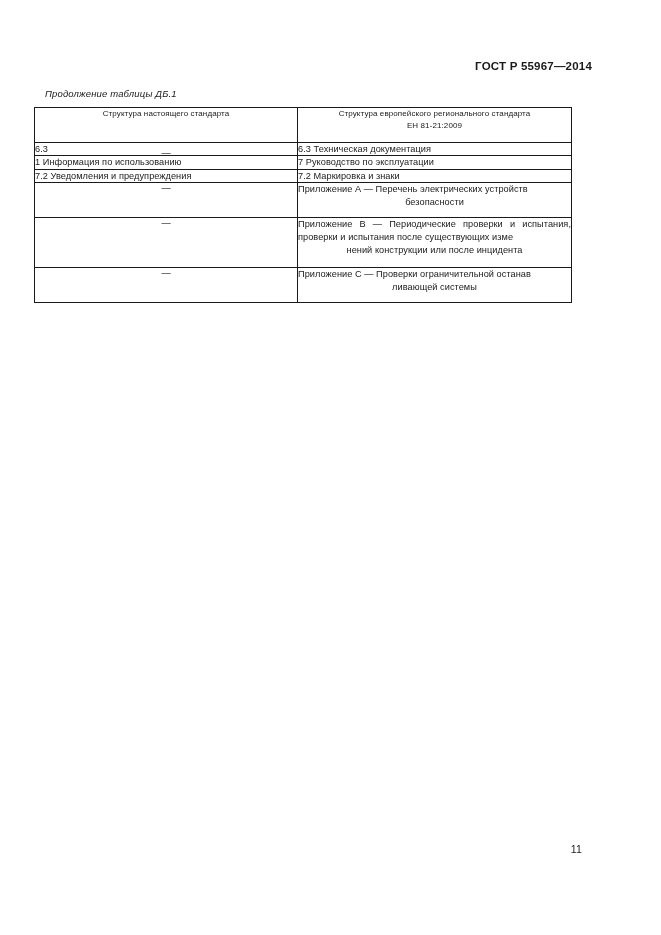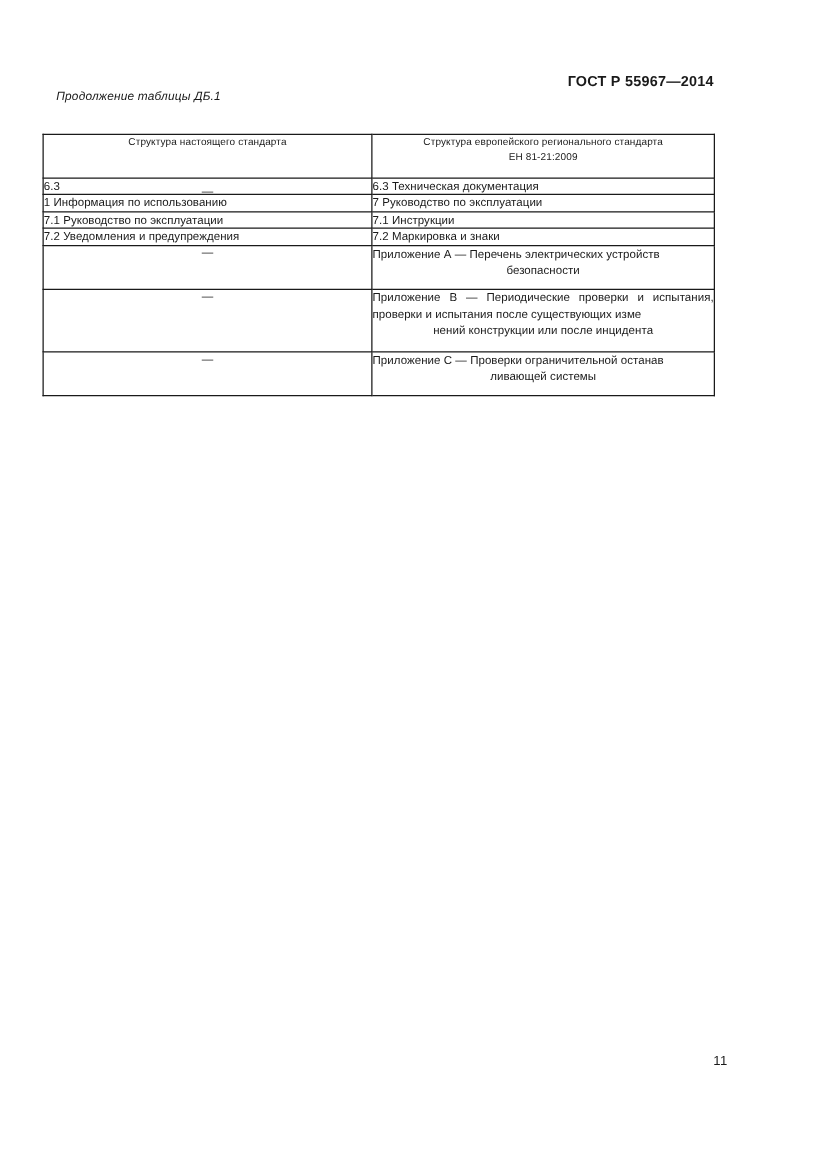--- a/index.html
+++ b/index.html
@@ -22,31 +22,31 @@
     inset: 0;
     width: 661px;
     height: 935px;
     overflow: hidden;
   }
 
   
   .running-head {
     position: absolute;
     top: 60px;
-    right: 90px;
+    right: 69px;
     font-size: 11.5px;
     font-weight: bold;
     letter-spacing: 0.2px;
     white-space: nowrap;
   }
 
   
   .table-caption {
     position: absolute;
-    top: 72px;
+    top: 88px;
     left: 45px;
     font-size: 9.5px;
     font-style: italic;
     letter-spacing: 0.15px;
     white-space: nowrap;
   }
 
   
   .struct-table {
     position: absolute;
@@ -169,24 +169,20 @@
           <span class="dash-center">—</span>
         </td>
         <td class="cell-text">6.3 Техническая документация</td>
       </tr>
 
       <tr>
         <td class="cell-text">1 Информация по использованию</td>
         <td class="cell-text">7 Руководство по эксплуатации</td>
       </tr>
 
-      <tr>
-        <td class="cell-text">7.1 Руководство по эксплуатации</td>
-        <td class="cell-text">7.1 Инструкции</td>
-      </tr>
 
       <tr>
         <td class="cell-text">7.2 Уведомления и предупреждения</td>
         <td class="cell-text">7.2 Маркировка и знаки</td>
       </tr>
 
       <tr class="row-appendix-a">
         <td class="cell-dash">—</td>
         <td class="cell-para">
           <span>Приложение А — Перечень электрических устройств</span>

